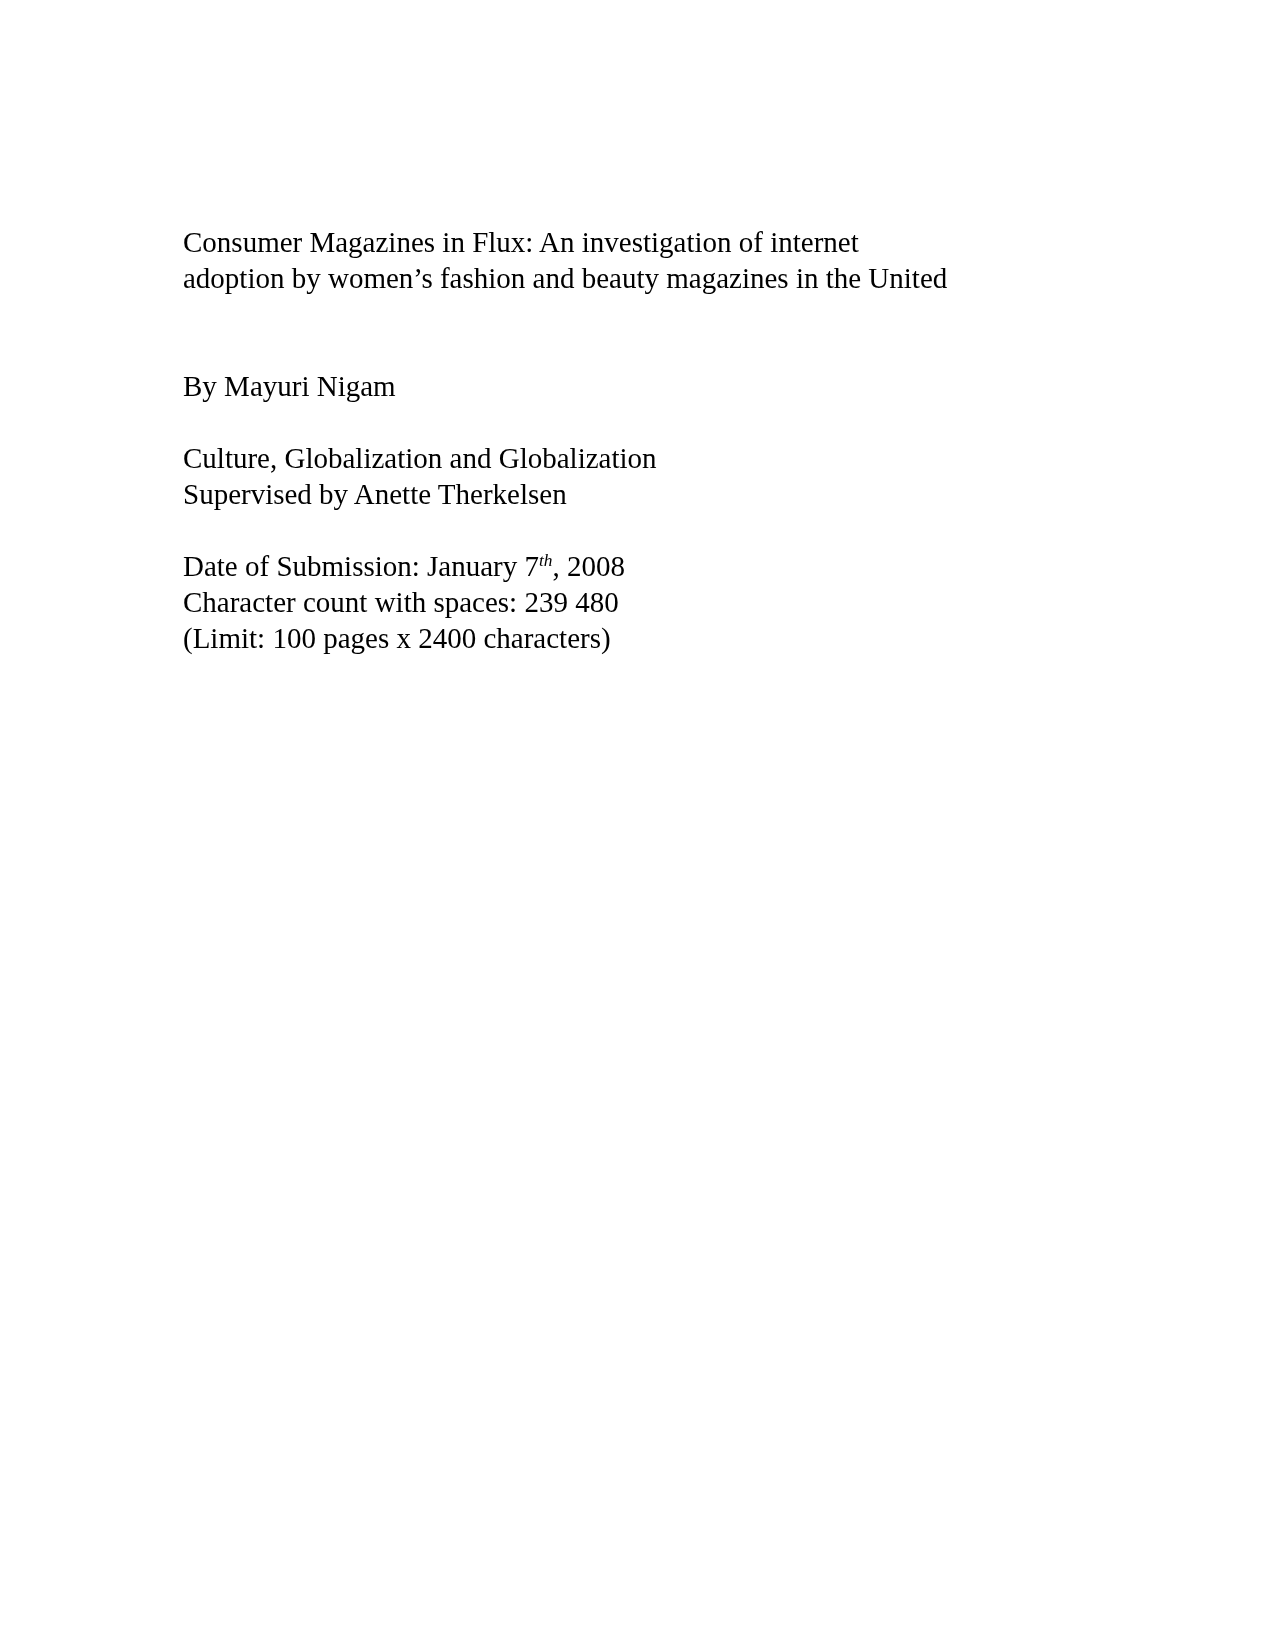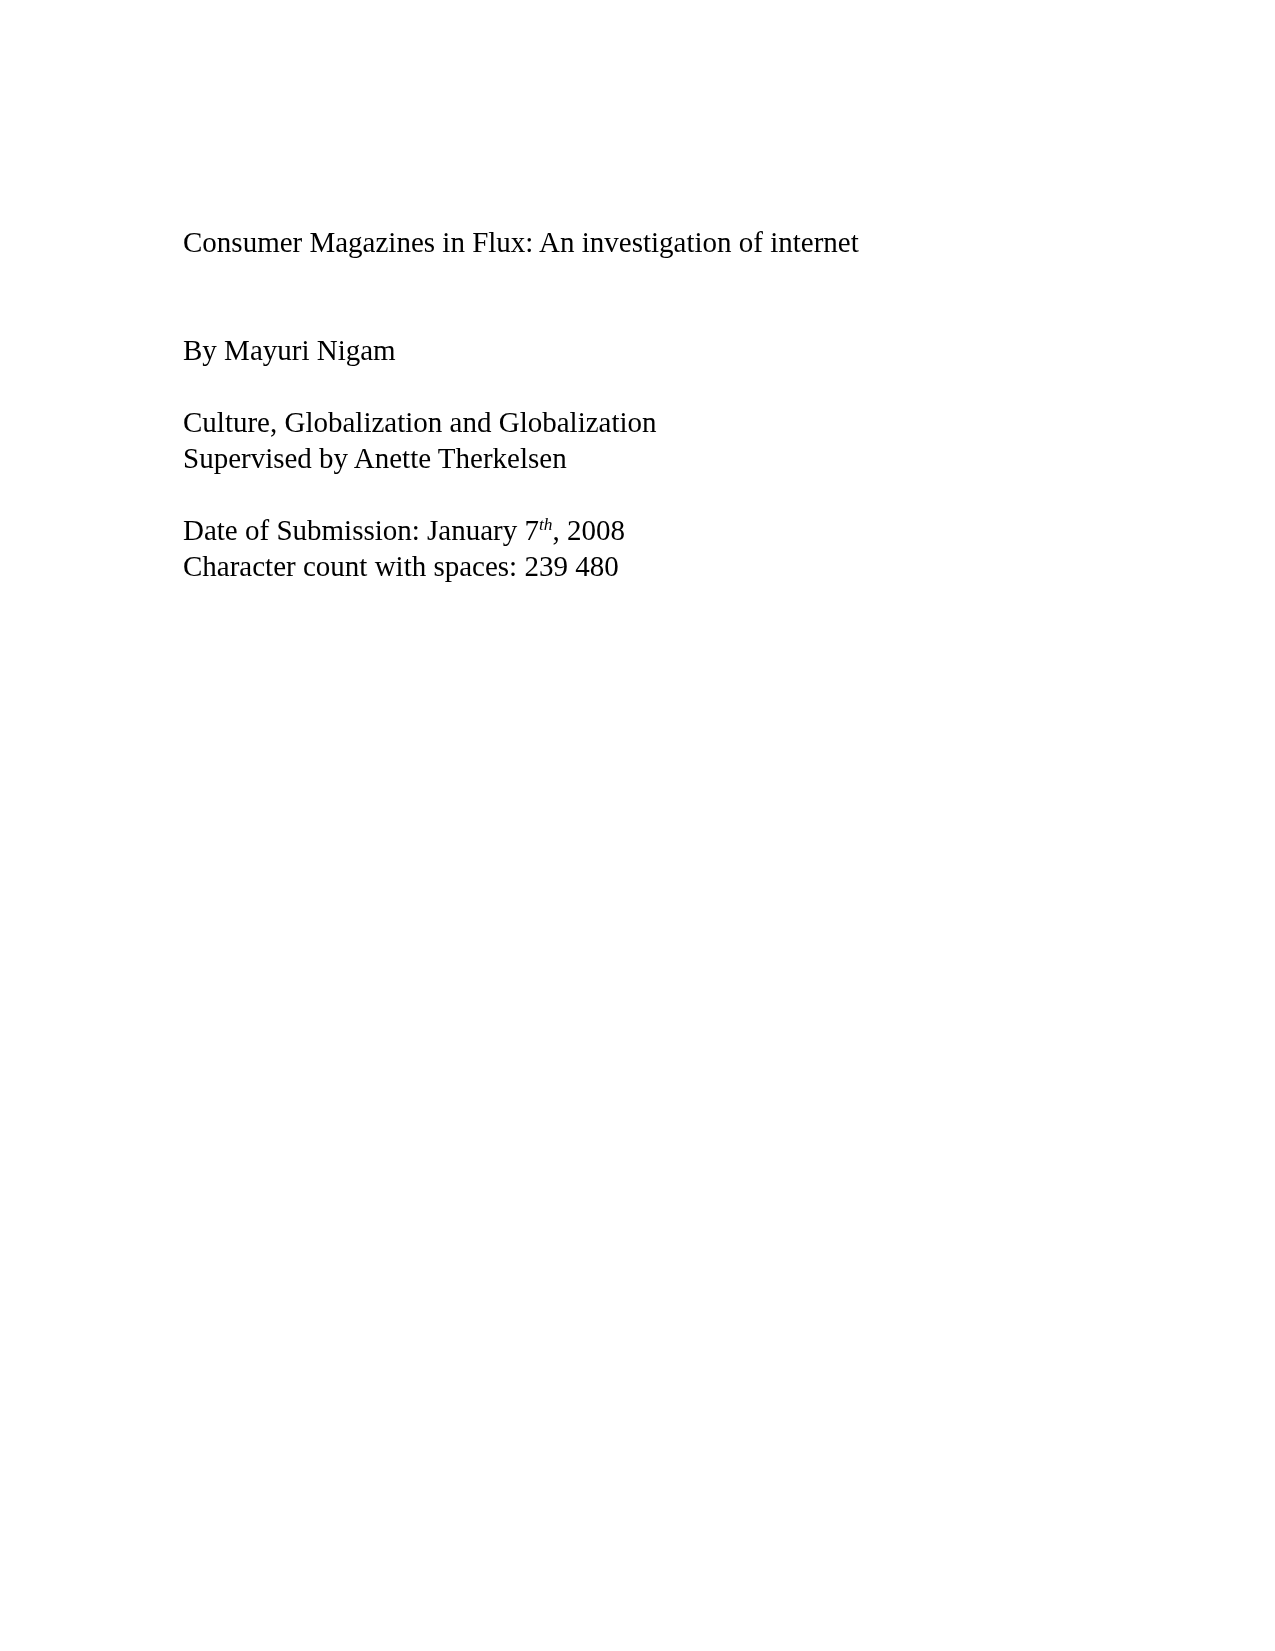--- a/index.html
+++ b/index.html
@@ -43,30 +43,32 @@
     font-style: italic;
   }
 </style>
 </head>
 <body>
 
 <div class="page">
   <div class="content">
 
     <div class="line">Consumer Magazines in Flux: An investigation of internet</div>
+    <div class="line">adoption by women’s fashion and beauty magazines in the United</div>
 
     <div class="line blank"></div>
     <div class="line blank"></div>
 
     <div class="line">By Mayuri Nigam</div>
 
     <div class="line blank"></div>
 
     <div class="line">Culture, Globalization and Globalization</div>
     <div class="line">Supervised by Anette Therkelsen</div>
 
     <div class="line blank"></div>
 
     <div class="line"><span>Date of Submission: January 7</span><sup class="ordinal">th</sup><span>, 2008</span></div>
     <div class="line">Character count with spaces: 239 480</div>
+    <div class="line">(Limit: 100 pages x 2400 characters)</div>
 
   </div>
 </div>
 
 </body></html>

